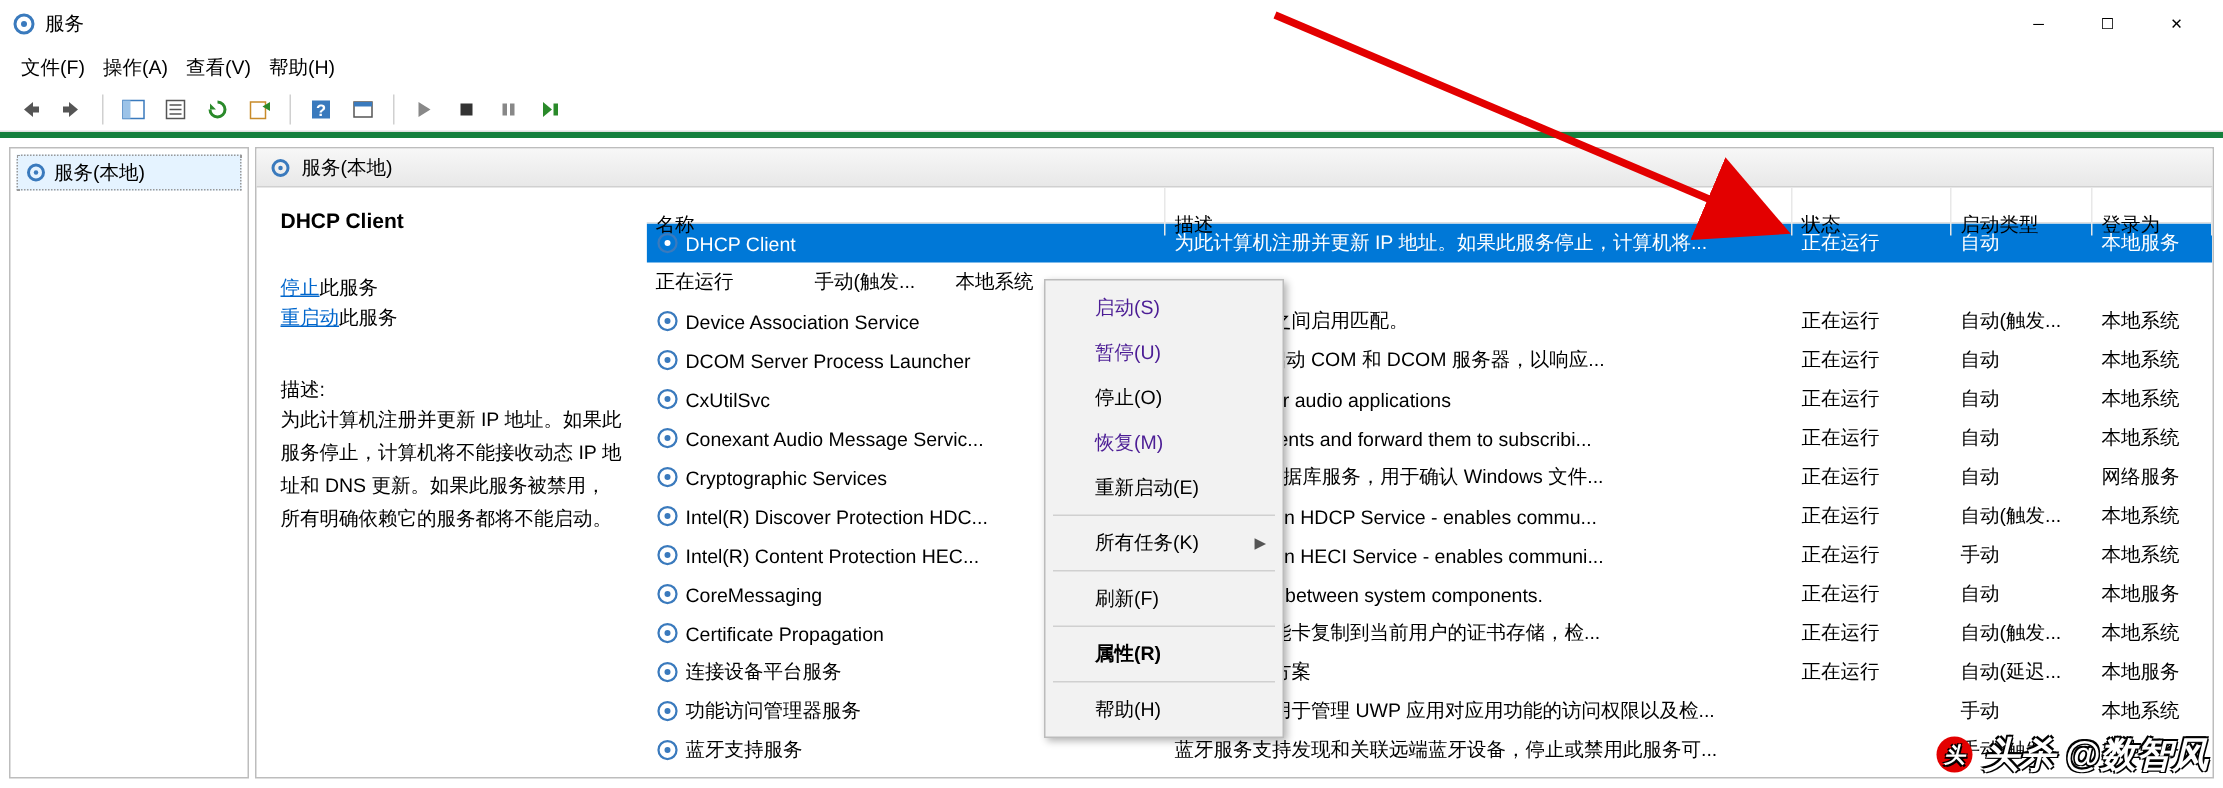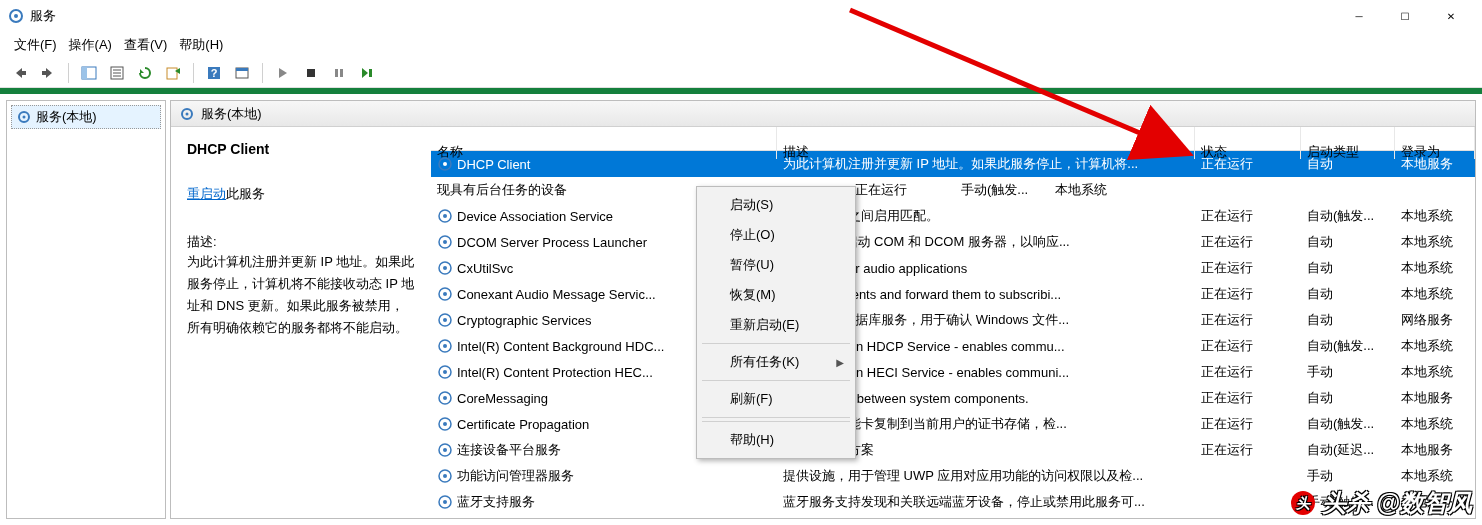--- a/index.html
+++ b/index.html
@@ -6,21 +6,21 @@
   body { font-family: "Microsoft YaHei", "Segoe UI", sans-serif; font-size: 13px; background: #fff; color: #000; width: 1482px; height: 525px; overflow: hidden; position: relative; }
   .titlebar { height: 32px; display: flex; align-items: center; padding: 0 8px; }
   .titlebar .icon { width: 16px; height: 16px; margin-right: 6px; }
   .titlebar .title { flex: 1; font-size: 13px; }
   .titlebar .winbtn { width: 46px; height: 32px; display: flex; align-items: center; justify-content: center; font-family: "Segoe MDL2 Assets", sans-serif; font-size: 10px; }
   .menubar { height: 26px; display: flex; align-items: center; padding: 0 8px; font-size: 13px; }
   .menubar span { padding: 2px 6px; }
   .toolbar { height: 30px; display: flex; align-items: center; padding: 0 8px; gap: 4px; border-bottom: 1px solid #e0e0e0; }
   .toolbar .tb-btn { width: 24px; height: 24px; display: flex; align-items: center; justify-content: center; border: 1px solid transparent; }
   .toolbar .tb-sep { width: 1px; height: 20px; background: #d0d0d0; margin: 0 4px; }
-  .content { display: flex; height: calc(525px - 32px - 26px - 30px); border-top: 6px solid #15803d; }
+  .content { display: flex; height: calc(525px - 32px - 26px - 30px); border-top: 4px solid #15803d; }
   .tree-pane { width: 160px; border: 1px solid #bdbdbd; margin: 6px 4px 6px 6px; padding: 4px; }
   .tree-item { display: flex; align-items: center; gap: 4px; padding: 2px 4px; }
   .tree-item.selected { background: #e5f3ff; border: 1px dotted #999; }
   .detail-pane { flex: 1; border: 1px solid #bdbdbd; margin: 6px 6px 6px 0; display: flex; flex-direction: column; overflow: hidden; }
   .detail-header { height: 26px; background: linear-gradient(#f7f7f7, #e8e8e8); display: flex; align-items: center; padding: 0 8px; gap: 6px; border-bottom: 1px solid #d0d0d0; }
   .detail-body { display: flex; flex: 1; overflow: hidden; }
   .info-col { width: 260px; padding: 14px 16px; }
   .info-col h1 { font-size: 14px; font-weight: bold; margin-bottom: 28px; }
   .info-col a { color: #0066cc; text-decoration: underline; }
   .info-col .link-line { margin-bottom: 2px; }
@@ -35,21 +35,21 @@
   .row.selected .svc-icon circle.inner { fill: #fff; }
   .row > div { padding: 0 6px; white-space: nowrap; overflow: hidden; text-overflow: ellipsis; }
   .c-name { width: 346px; display: flex; align-items: center; gap: 4px; }
   .c-desc { width: 418px; }
   .c-status { width: 106px; }
   .c-startup { width: 94px; }
   .c-login { width: 80px; }
   .svc-icon { width: 16px; height: 16px; flex-shrink: 0; }
   .ctx-menu { position: absolute; left: 696px; top: 186px; width: 160px; background: #f2f2f2; border: 1px solid #bcbcbc; box-shadow: 2px 2px 5px rgba(0,0,0,0.3); padding: 3px; z-index: 100; font-size: 13px; }
   .ctx-item { padding: 6px 24px 6px 30px; position: relative; }
-  .ctx-item.disabled { color: #000000; }
+  .ctx-item.disabled { color: #4c1d95; }
   .ctx-item.bold { font-weight: bold; }
   .ctx-sep { height: 1px; background: #d0d0d0; margin: 3px 2px; }
   .ctx-sub { position: absolute; right: 8px; top: 50%; transform: translateY(-50%); font-size: 10px; color: #555; }
   .arrow-annotation { position: absolute; left: 840px; top: 0px; z-index: 200; pointer-events: none; }
   .watermark { position: absolute; right: 10px; bottom: 6px; font-size: 24px; font-weight: bold; color: #fff; text-shadow: -1px -1px 0 #000, 1px -1px 0 #000, -1px 1px 0 #000, 1px 1px 0 #000; font-style: italic; z-index: 300; display:flex; align-items:center; gap:6px;}
   .gear-icon { width:16px; height:16px; }
 </style>
 </head>
 <body>
 
@@ -165,20 +165,21 @@
       <svg class="gear-icon" viewBox="0 0 16 16">
           <circle cx="8" cy="8" r="5" fill="none" stroke="#3a7abd" stroke-width="2"></circle>
           <circle cx="8" cy="8" r="1.5" fill="#3a7abd"></circle>
         </svg>
       <span>服务(本地)</span>
     </div>
     <div class="detail-body">
 
       <div class="info-col">
         <h1>DHCP Client</h1>
+        <div class="link-line"><a href="#">停止</a><span>此服务</span></div>
         <div class="link-line"><a href="#">重启动</a><span>此服务</span></div>
         <div class="desc-label">描述:</div>
         <div class="desc-text">为此计算机注册并更新 IP 地址。如果此服务停止，计算机将不能接收动态 IP 地址和 DNS 更新。如果此服务被禁用，所有明确依赖它的服务都将不能启动。</div>
       </div>
 
       <div class="list-col">
         <div class="col-headers">
           <div style="width:346px">名称</div>
           <div style="width:418px">描述</div>
           <div style="width:106px">状态</div>
@@ -193,21 +194,20 @@
                   <circle class="inner" cx="8" cy="8" r="2" fill="#3a7abd"></circle>
                 </svg>
                 <span>DHCP Client</span>
               </div>
               <div class="c-desc">为此计算机注册并更新 IP 地址。如果此服务停止，计算机将...</div>
               <div class="c-status">正在运行</div>
               <div class="c-startup">自动</div>
               <div class="c-login">本地服务</div>
             </div>
             <div class="row">
-              <div class="c-desc">现具有后台任务的设备</div>
               <div class="c-status">正在运行</div>
               <div class="c-startup">手动(触发...</div>
               <div class="c-login">本地系统</div>
             </div>
             <div class="row">
               <div class="c-name">
                 <svg class="svc-icon" viewBox="0 0 16 16">
                   <circle cx="8" cy="8" r="6" fill="none" stroke="#3a7abd" stroke-width="1.5"></circle>
                   <circle class="inner" cx="8" cy="8" r="2" fill="#3a7abd"></circle>
                 </svg>
@@ -269,21 +269,21 @@
               <div class="c-status">正在运行</div>
               <div class="c-startup">自动</div>
               <div class="c-login">网络服务</div>
             </div>
             <div class="row">
               <div class="c-name">
                 <svg class="svc-icon" viewBox="0 0 16 16">
                   <circle cx="8" cy="8" r="6" fill="none" stroke="#3a7abd" stroke-width="1.5"></circle>
                   <circle class="inner" cx="8" cy="8" r="2" fill="#3a7abd"></circle>
                 </svg>
-                <span>Intel(R) Content Background HDC...</span>
+                <span>Intel(R) Discover Protection HDC...</span>
               </div>
               <div class="c-desc">ent Protection HDCP Service - enables commu...</div>
               <div class="c-status">正在运行</div>
               <div class="c-startup">自动(触发...</div>
               <div class="c-login">本地系统</div>
             </div>
             <div class="row">
               <div class="c-name">
                 <svg class="svc-icon" viewBox="0 0 16 16">
                   <circle cx="8" cy="8" r="6" fill="none" stroke="#3a7abd" stroke-width="1.5"></circle>
@@ -363,29 +363,30 @@
             </div>
           </div>
       </div>
 
     </div>
   </div>
 </div>
 
 <div class="ctx-menu" id="ctx-menu">
     <div class="ctx-item disabled">启动(S)</div>
+    <div class="ctx-item disabled">暂停(U)</div>
     <div class="ctx-item">停止(O)</div>
-    <div class="ctx-item disabled">暂停(U)</div>
     <div class="ctx-item disabled">恢复(M)</div>
     <div class="ctx-item">重新启动(E)</div>
     <div class="ctx-sep"></div>
     <div class="ctx-item">所有任务(K)<span class="ctx-sub">▶</span></div>
     <div class="ctx-sep"></div>
     <div class="ctx-item">刷新(F)</div>
     <div class="ctx-sep"></div>
+    <div class="ctx-item bold">属性(R)</div>
     <div class="ctx-sep"></div>
     <div class="ctx-item">帮助(H)</div>
   </div>
 
 <svg class="arrow-annotation" width="380" height="180">
   <defs>
       <marker id="ah" markerWidth="12" markerHeight="12" refX="9" refY="6" orient="auto">
         <path d="M0 0 L12 6 L0 12 Z" fill="#e30000"></path>
       </marker>
     </defs>

